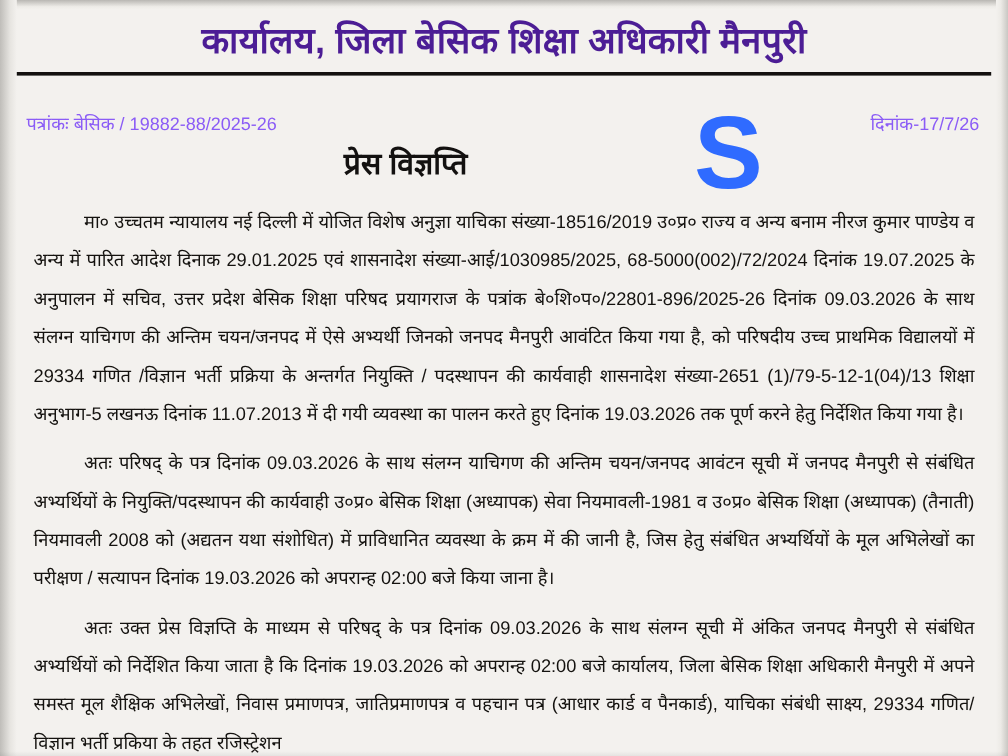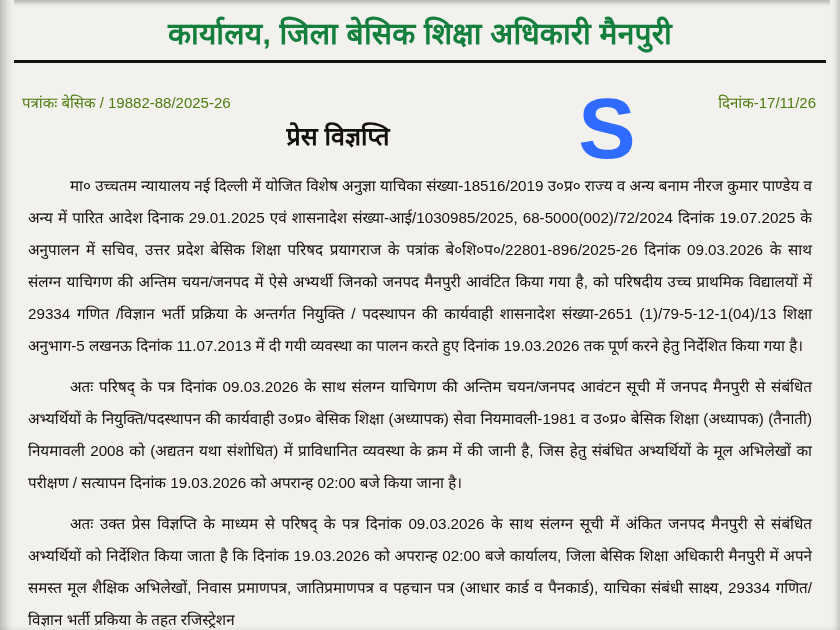--- a/index.html
+++ b/index.html
@@ -47,35 +47,35 @@
     width: 812px;
     text-align: center;
     border-bottom: 3px solid #13110f;
     padding-bottom: 7px;
   }
   .title-bar .title-text {
     font-family: "Liberation Sans", sans-serif;
     font-weight: bold;
     font-size: 30px;
     letter-spacing: 0.2px;
-    color: #15803d;
+    color: #4c1d95;
     white-space: nowrap;
   }
 
   .meta-row {
     position: absolute;
     top: 92px;
     left: 22px;
     width: 800px;
     display: flex;
     justify-content: space-between;
     align-items: flex-start;
     font-family: "Liberation Sans", sans-serif;
     font-size: 15px;
-    color: #4d7c0f;
+    color: #8b5cf6;
   }
   .meta-row .left-meta { white-space: nowrap; }
   .meta-row .right-meta { white-space: nowrap; padding-right: 6px; }
 
   .press-heading {
     position: absolute;
     top: 118px;
     left: 0;
     width: 792px;
     text-align: center;
@@ -139,21 +139,21 @@
   <div class="paper-edge-top"></div>
   <div class="paper-edge-left"></div>
   <div class="paper-edge-right"></div>
 
   <div class="title-bar">
     <div class="title-text">कार्यालय, जिला बेसिक शिक्षा अधिकारी मैनपुरी</div>
   </div>
 
   <div class="meta-row">
     <div class="left-meta">पत्रांकः बेसिक / 19882-88/2025-26</div>
-    <div class="right-meta">दिनांक-17/11/26</div>
+    <div class="right-meta">दिनांक-17/7/26</div>
   </div>
 
   <div class="press-heading">
     <span class="heading-text">प्रेस विज्ञप्ति</span>
   </div>
 
   <div class="watermark">S</div>
 
   <div class="body-text">
     <p class="para">मा० उच्चतम न्यायालय नई दिल्ली में योजित विशेष अनुज्ञा याचिका संख्या-18516/2019 उ०प्र० राज्य व अन्य बनाम नीरज कुमार पाण्डेय व अन्य में पारित आदेश दिनाक 29.01.2025 एवं शासनादेश संख्या-आई/1030985/2025, 68-5000(002)/72/2024 दिनांक 19.07.2025 के अनुपालन में सचिव, उत्तर प्रदेश बेसिक शिक्षा परिषद प्रयागराज के पत्रांक बे०शि०प०/22801-896/2025-26 दिनांक 09.03.2026 के साथ संलग्न याचिगण की अन्तिम चयन/जनपद में ऐसे अभ्यर्थी जिनको जनपद मैनपुरी आवंटित किया गया है, को परिषदीय उच्च प्राथमिक विद्यालयों में 29334 गणित /विज्ञान भर्ती प्रक्रिया के अन्तर्गत नियुक्ति / पदस्थापन की कार्यवाही शासनादेश संख्या-2651 (1)/79-5-12-1(04)/13 शिक्षा अनुभाग-5 लखनऊ दिनांक 11.07.2013 में दी गयी व्यवस्था का पालन करते हुए दिनांक 19.03.2026 तक पूर्ण करने हेतु निर्देशित किया गया है।</p>

